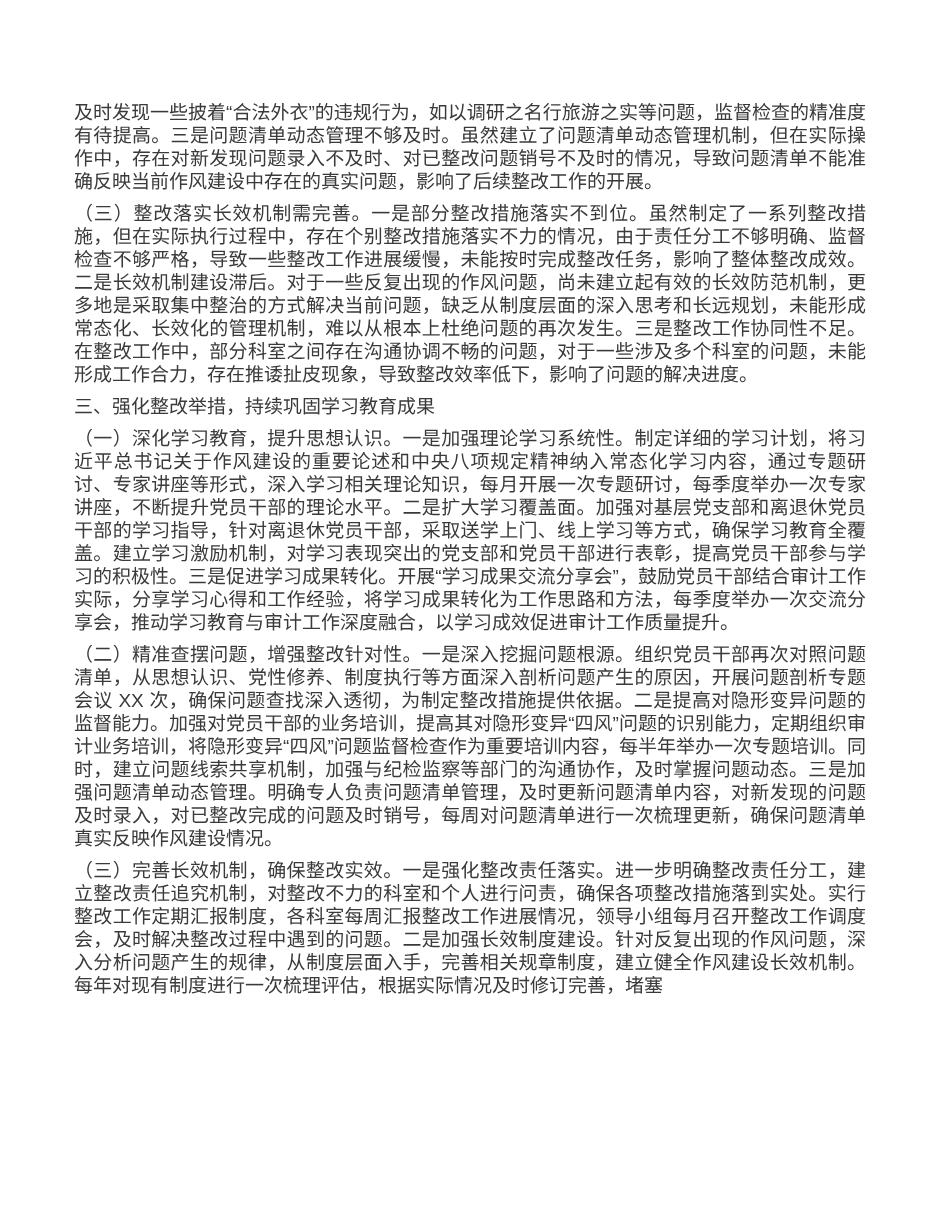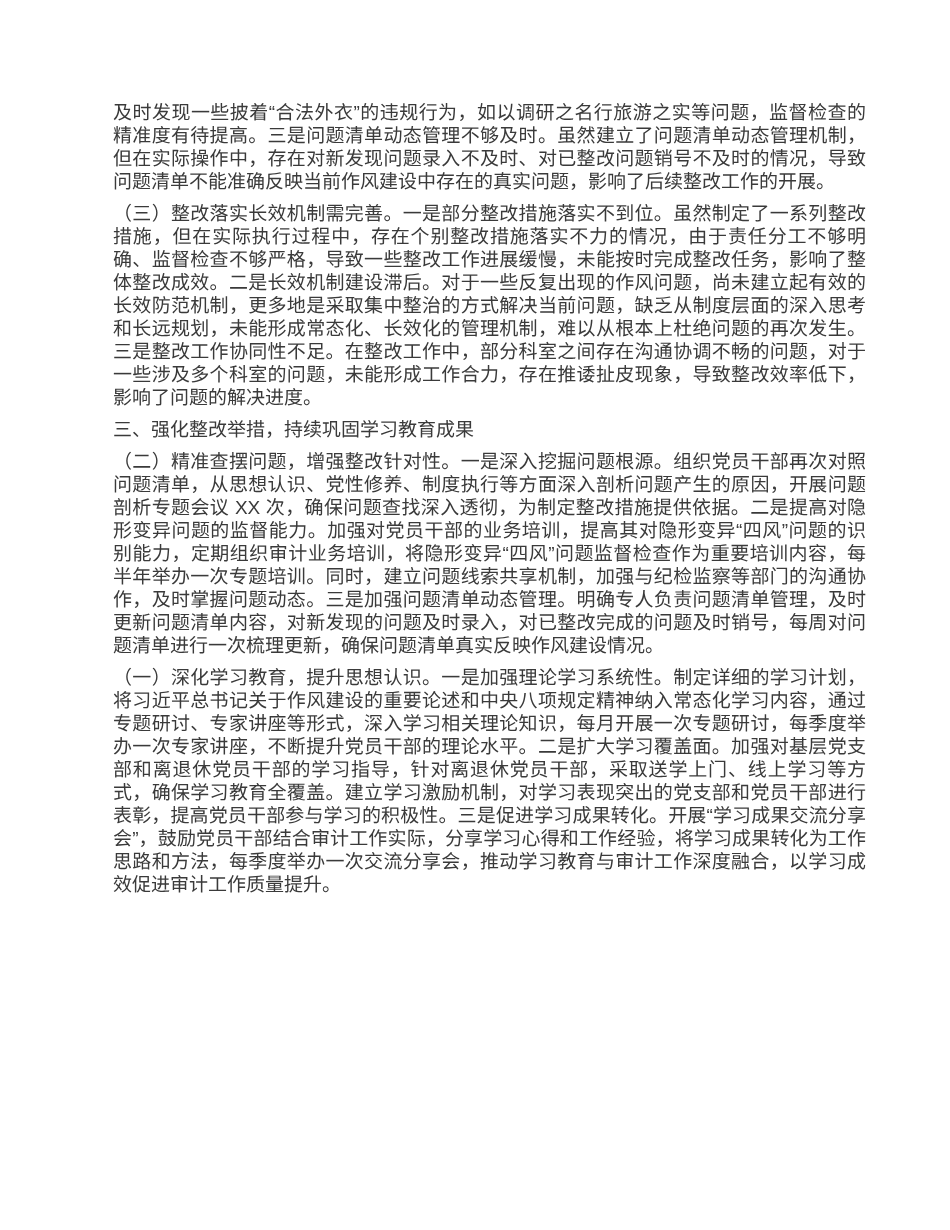--- a/index.html
+++ b/index.html
@@ -11,21 +11,21 @@
   body {
     width: 950px;
     height: 1230px;
     overflow: hidden;
   }
   .doc-page {
     box-sizing: border-box;
     width: 950px;
     height: 1230px;
     background: #ffffff;
-    padding: 101px 84px 0 113px;
+    padding: 101px 84px 0 74px;
     font-family: "Liberation Sans", "DejaVu Sans", sans-serif;
   }
   .doc-page p {
     margin: 0 0 9px 0;
     font-size: 19px;
     line-height: 23px;
     font-weight: 400;
     color: #3a3a3a;
     text-align: justify;
     word-break: break-all;
@@ -35,15 +35,16 @@
     font-family: Liberation Serif, serif;
   }
 </style>
 </head>
 <body>
 
 <div class="doc-page">
   <p>及时发现一些披着“合法外衣”的违规行为，如以调研之名行旅游之实等问题，监督检查的精准度有待提高。三是问题清单动态管理不够及时。虽然建立了问题清单动态管理机制，但在实际操作中，存在对新发现问题录入不及时、对已整改问题销号不及时的情况，导致问题清单不能准确反映当前作风建设中存在的真实问题，影响了后续整改工作的开展。</p>
   <p>（三）整改落实长效机制需完善。一是部分整改措施落实不到位。虽然制定了一系列整改措施，但在实际执行过程中，存在个别整改措施落实不力的情况，由于责任分工不够明确、监督检查不够严格，导致一些整改工作进展缓慢，未能按时完成整改任务，影响了整体整改成效。二是长效机制建设滞后。对于一些反复出现的作风问题，尚未建立起有效的长效防范机制，更多地是采取集中整治的方式解决当前问题，缺乏从制度层面的深入思考和长远规划，未能形成常态化、长效化的管理机制，难以从根本上杜绝问题的再次发生。三是整改工作协同性不足。在整改工作中，部分科室之间存在沟通协调不畅的问题，对于一些涉及多个科室的问题，未能形成工作合力，存在推诿扯皮现象，导致整改效率低下，影响了问题的解决进度。</p>
   <p class="heading">三、强化整改举措，持续巩固学习教育成果</p>
+  <p>（一）深化学习教育，提升思想认识。一是加强理论学习系统性。制定详细的学习计划，将习近平总书记关于作风建设的重要论述和中央八项规定精神纳入常态化学习内容，通过专题研讨、专家讲座等形式，深入学习相关理论知识，每月开展一次专题研讨，每季度举办一次专家讲座，不断提升党员干部的理论水平。二是扩大学习覆盖面。加强对基层党支部和离退休党员干部的学习指导，针对离退休党员干部，采取送学上门、线上学习等方式，确保学习教育全覆盖。建立学习激励机制，对学习表现突出的党支部和党员干部进行表彰，提高党员干部参与学习的积极性。三是促进学习成果转化。开展“学习成果交流分享会”，鼓励党员干部结合审计工作实际，分享学习心得和工作经验，将学习成果转化为工作思路和方法，每季度举办一次交流分享会，推动学习教育与审计工作深度融合，以学习成效促进审计工作质量提升。</p>
   <p>（二）精准查摆问题，增强整改针对性。一是深入挖掘问题根源。组织党员干部再次对照问题清单，从思想认识、党性修养、制度执行等方面深入剖析问题产生的原因，开展问题剖析专题会议 XX 次，确保问题查找深入透彻，为制定整改措施提供依据。二是提高对隐形变异问题的监督能力。加强对党员干部的业务培训，提高其对隐形变异“四风”问题的识别能力，定期组织审计业务培训，将隐形变异“四风”问题监督检查作为重要培训内容，每半年举办一次专题培训。同时，建立问题线索共享机制，加强与纪检监察等部门的沟通协作，及时掌握问题动态。三是加强问题清单动态管理。明确专人负责问题清单管理，及时更新问题清单内容，对新发现的问题及时录入，对已整改完成的问题及时销号，每周对问题清单进行一次梳理更新，确保问题清单真实反映作风建设情况。</p>
-  <p>（一）深化学习教育，提升思想认识。一是加强理论学习系统性。制定详细的学习计划，将习近平总书记关于作风建设的重要论述和中央八项规定精神纳入常态化学习内容，通过专题研讨、专家讲座等形式，深入学习相关理论知识，每月开展一次专题研讨，每季度举办一次专家讲座，不断提升党员干部的理论水平。二是扩大学习覆盖面。加强对基层党支部和离退休党员干部的学习指导，针对离退休党员干部，采取送学上门、线上学习等方式，确保学习教育全覆盖。建立学习激励机制，对学习表现突出的党支部和党员干部进行表彰，提高党员干部参与学习的积极性。三是促进学习成果转化。开展“学习成果交流分享会”，鼓励党员干部结合审计工作实际，分享学习心得和工作经验，将学习成果转化为工作思路和方法，每季度举办一次交流分享会，推动学习教育与审计工作深度融合，以学习成效促进审计工作质量提升。</p>
+  <p>（三）完善长效机制，确保整改实效。一是强化整改责任落实。进一步明确整改责任分工，建立整改责任追究机制，对整改不力的科室和个人进行问责，确保各项整改措施落到实处。实行整改工作定期汇报制度，各科室每周汇报整改工作进展情况，领导小组每月召开整改工作调度会，及时解决整改过程中遇到的问题。二是加强长效制度建设。针对反复出现的作风问题，深入分析问题产生的规律，从制度层面入手，完善相关规章制度，建立健全作风建设长效机制。每年对现有制度进行一次梳理评估，根据实际情况及时修订完善，堵塞</p>
 </div>
 
 </body></html>

